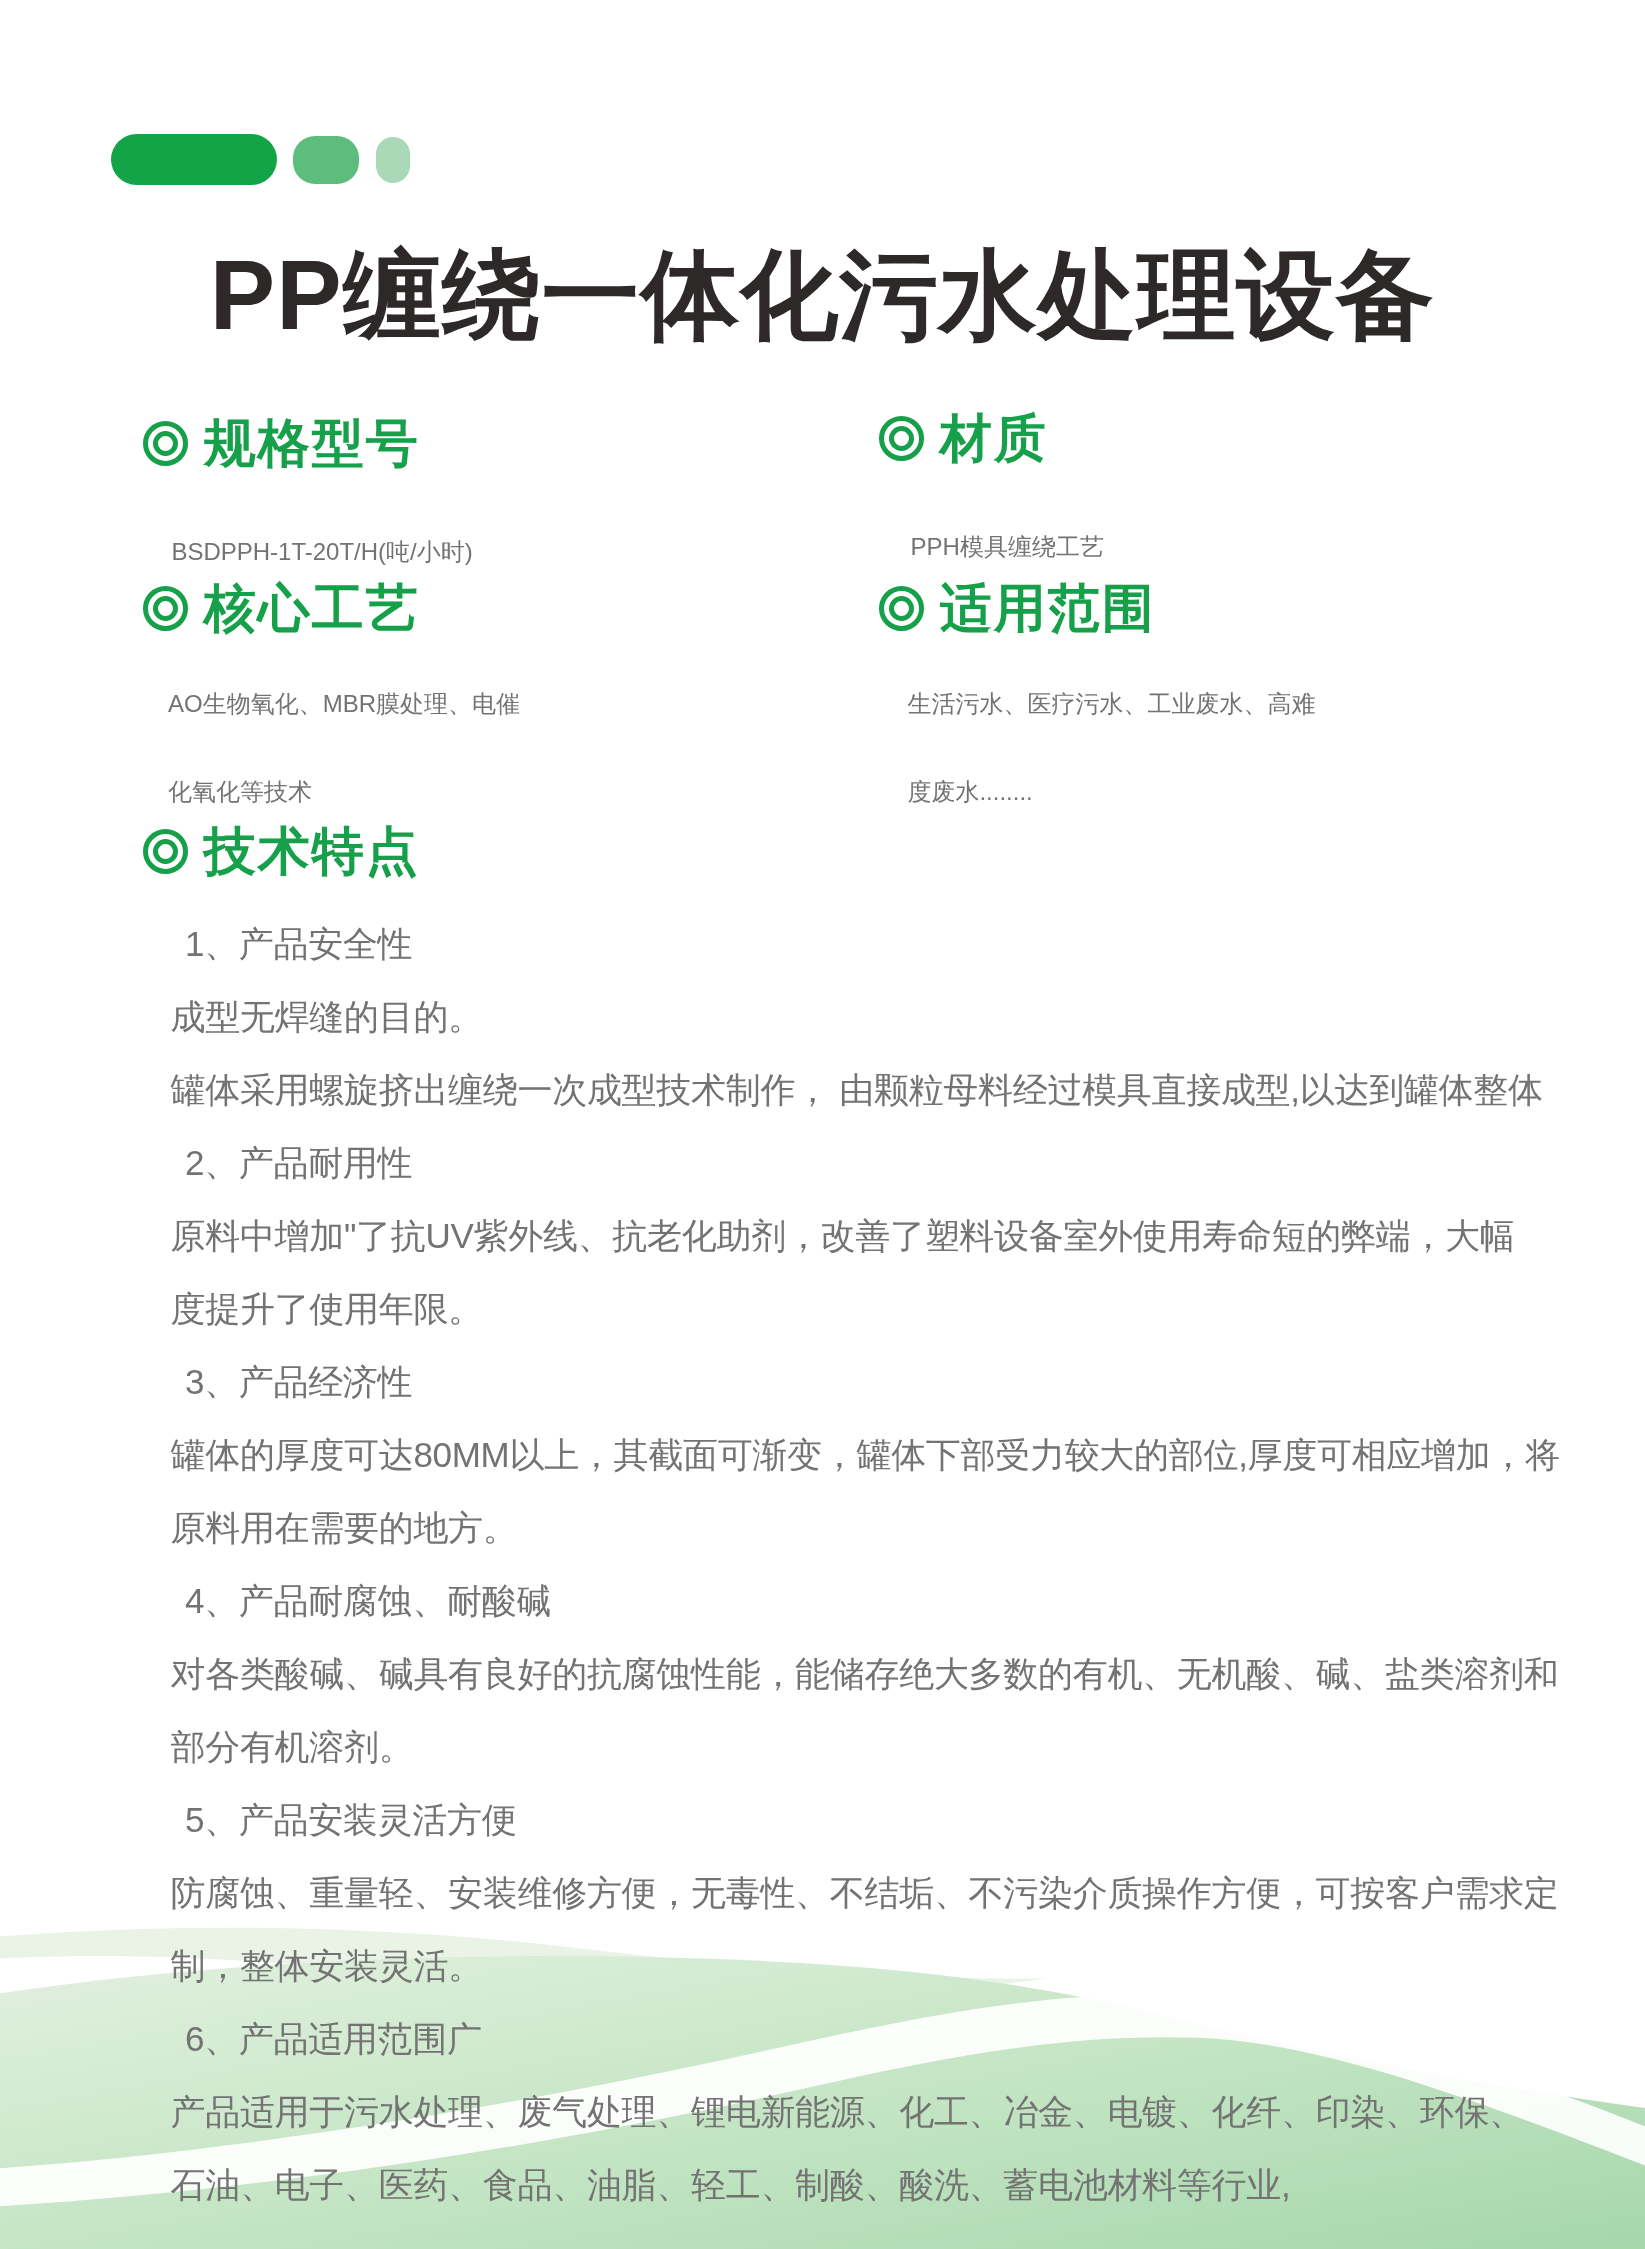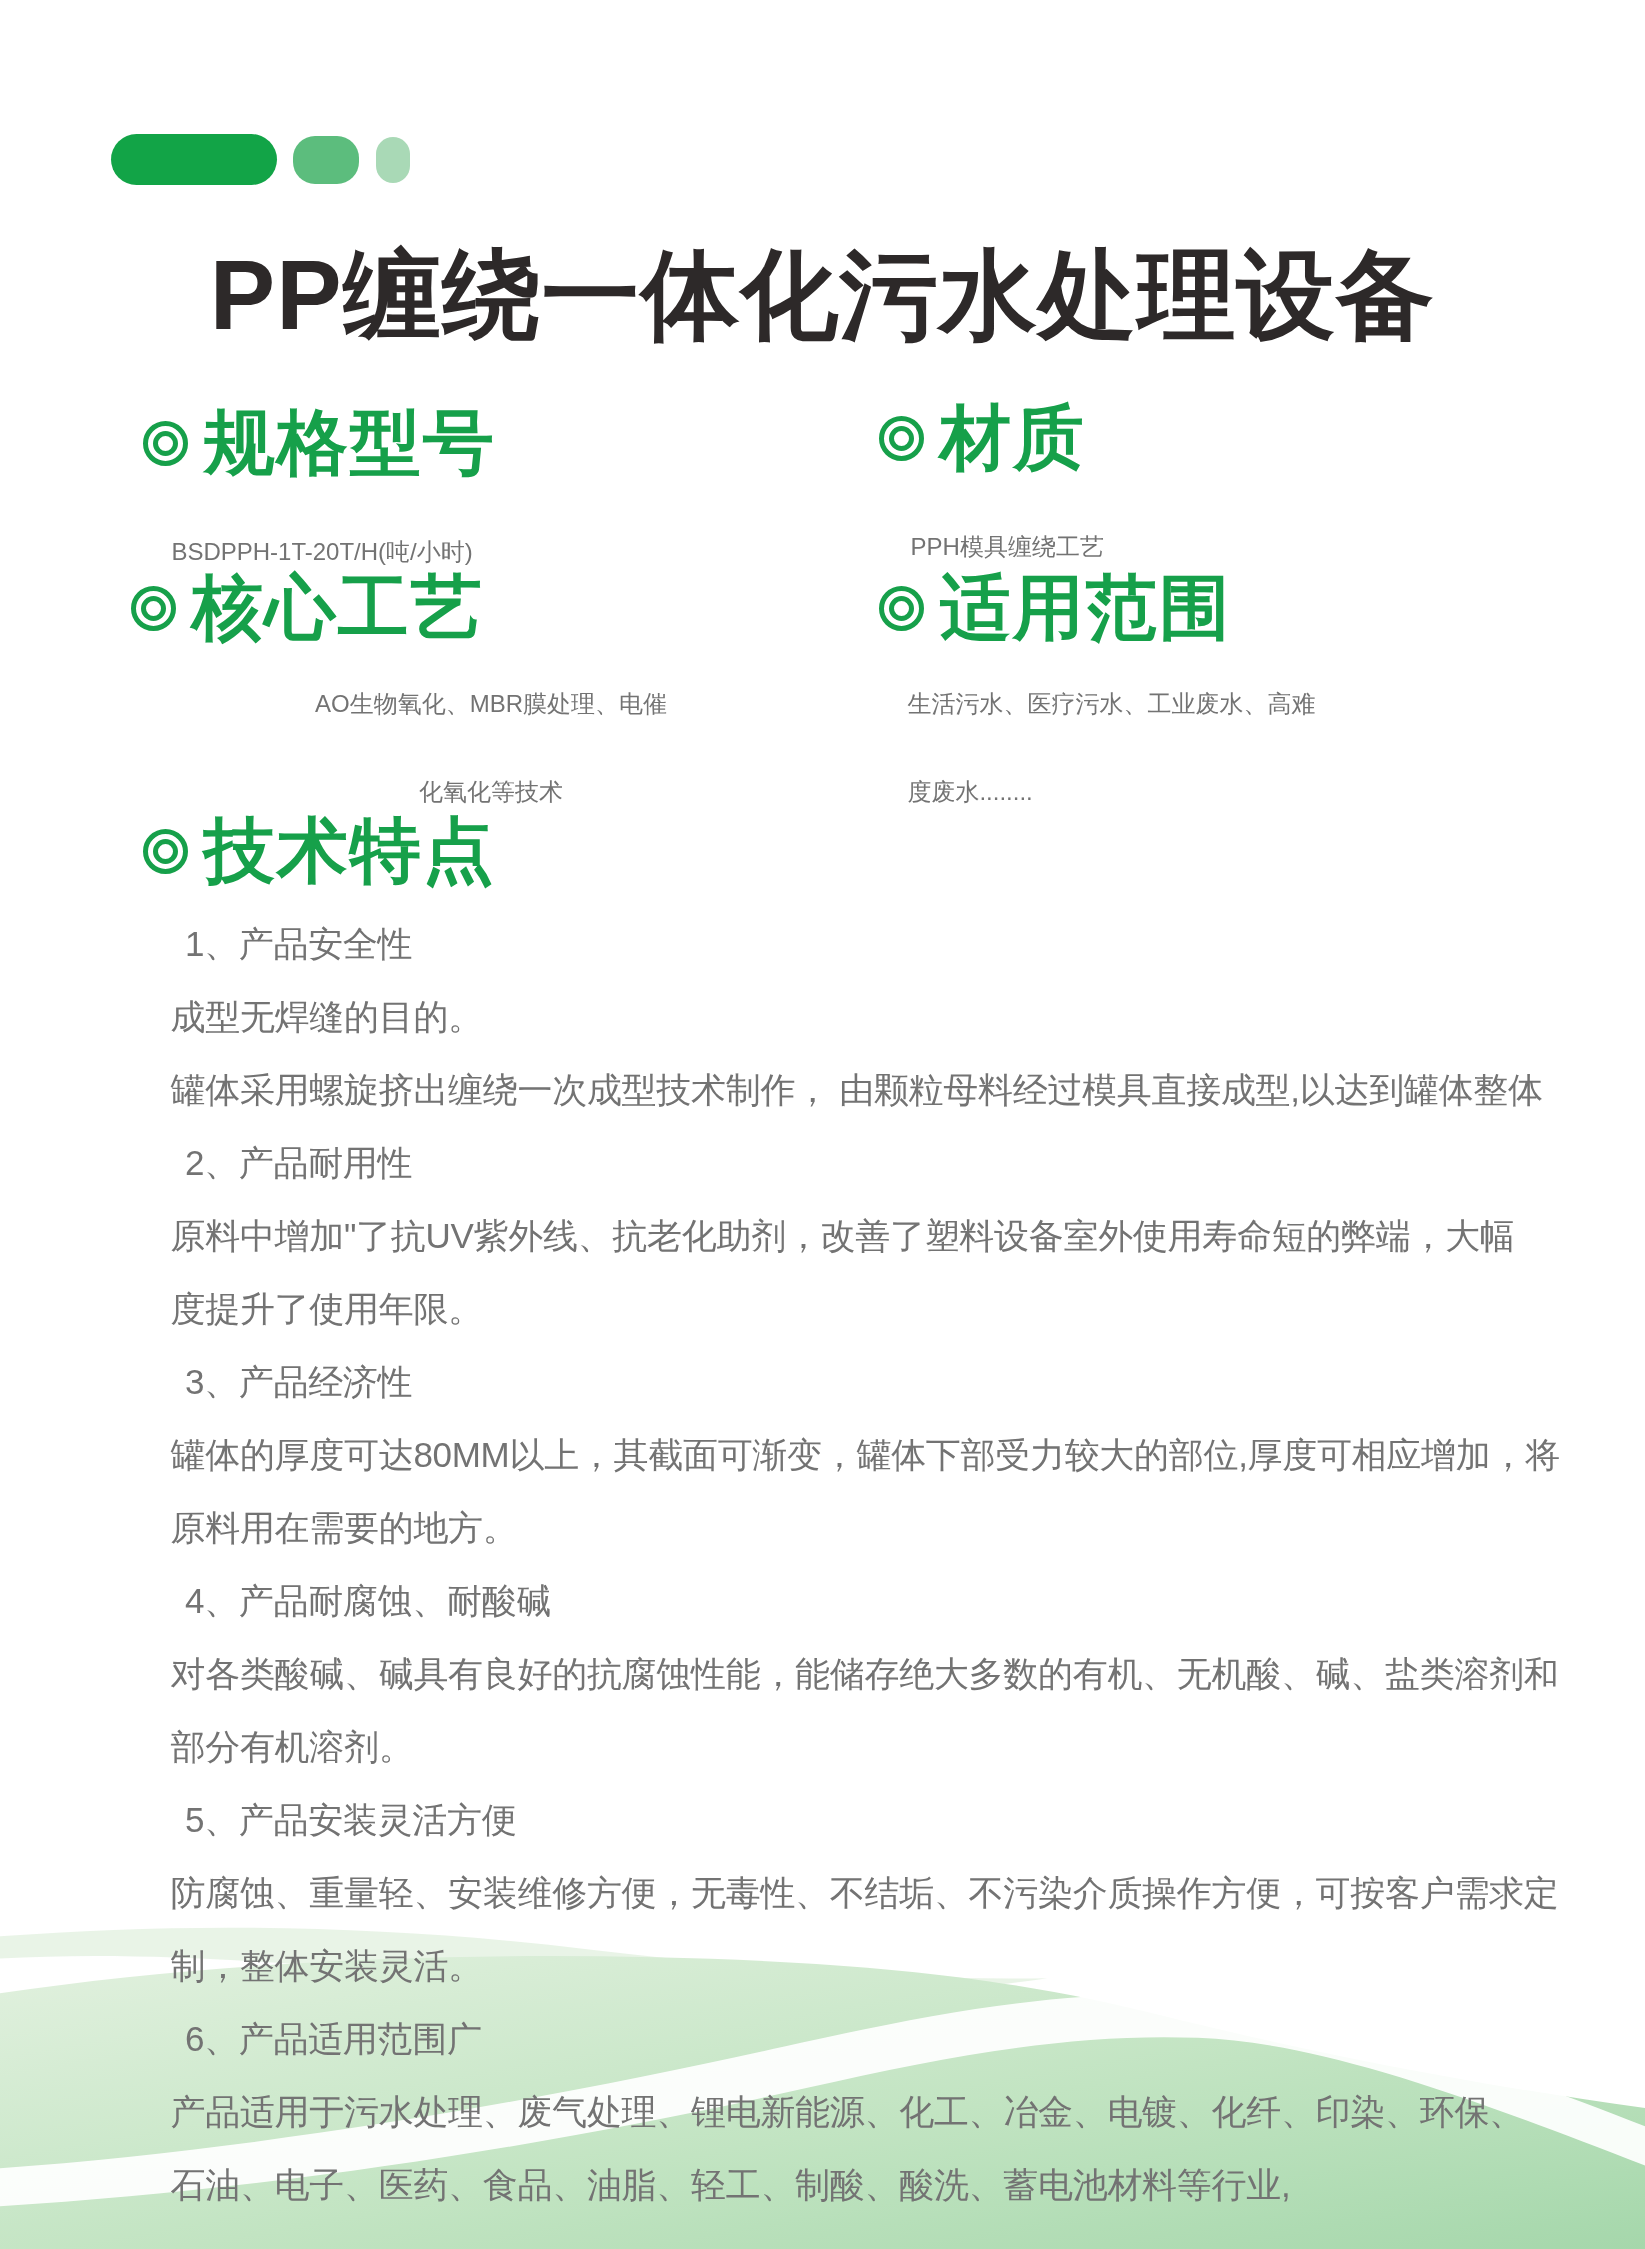--- a/index.html
+++ b/index.html
@@ -21,34 +21,34 @@
   .title{
     position:absolute;left:0;top:234px;width:100%;margin:0;
     text-align:center;font-size:98px;line-height:1.25;font-weight:900;
     color:#2d2929;letter-spacing:1.3px;z-index:2;
   }
 
   
   .sec{position:absolute;z-index:2;}
   .sec-spec{left:143px;top:412px;width:707px;}
   .sec-material{left:879px;top:407px;width:720px;}
-  .sec-core{left:131px;top:577px;width:707px;text-align:center;}
+  .sec-core{left:143px;top:577px;width:707px;}
   .sec-scope{left:879px;top:577px;width:733px;}
   .sec-features{left:143px;top:820px;width:1479px;}
 
   .heading{display:flex;align-items:center;gap:15.7px;height:63px;}
   .ring{
     box-sizing:border-box;width:45px;height:45px;border:5.9px solid #16a04a;
     border-radius:50%;display:flex;align-items:center;justify-content:center;flex:0 0 auto;
   }
   .ring-inner{
     box-sizing:border-box;width:25px;height:25px;border:5.2px solid #16a04a;border-radius:50%;
   }
   .htext{
-    font-size:71px;font-weight:900;color:#16a04a;letter-spacing:2px;white-space:nowrap;
+    font-size:52px;font-weight:900;color:#16a04a;letter-spacing:2px;white-space:nowrap;
   }
 
   .sec-lines{margin-top:26px;}
   .line{
     margin:12px;font-size:24px;line-height:76px;color:#737373;
     letter-spacing:0;white-space:nowrap;
   }
   .sec-spec .sec-lines{margin-top:39px;padding-left:16.4px;}
   .sec-material .sec-lines{margin-top:39px;padding-left:19.6px;}
   .sec-core .sec-lines{padding-left:13px;}

